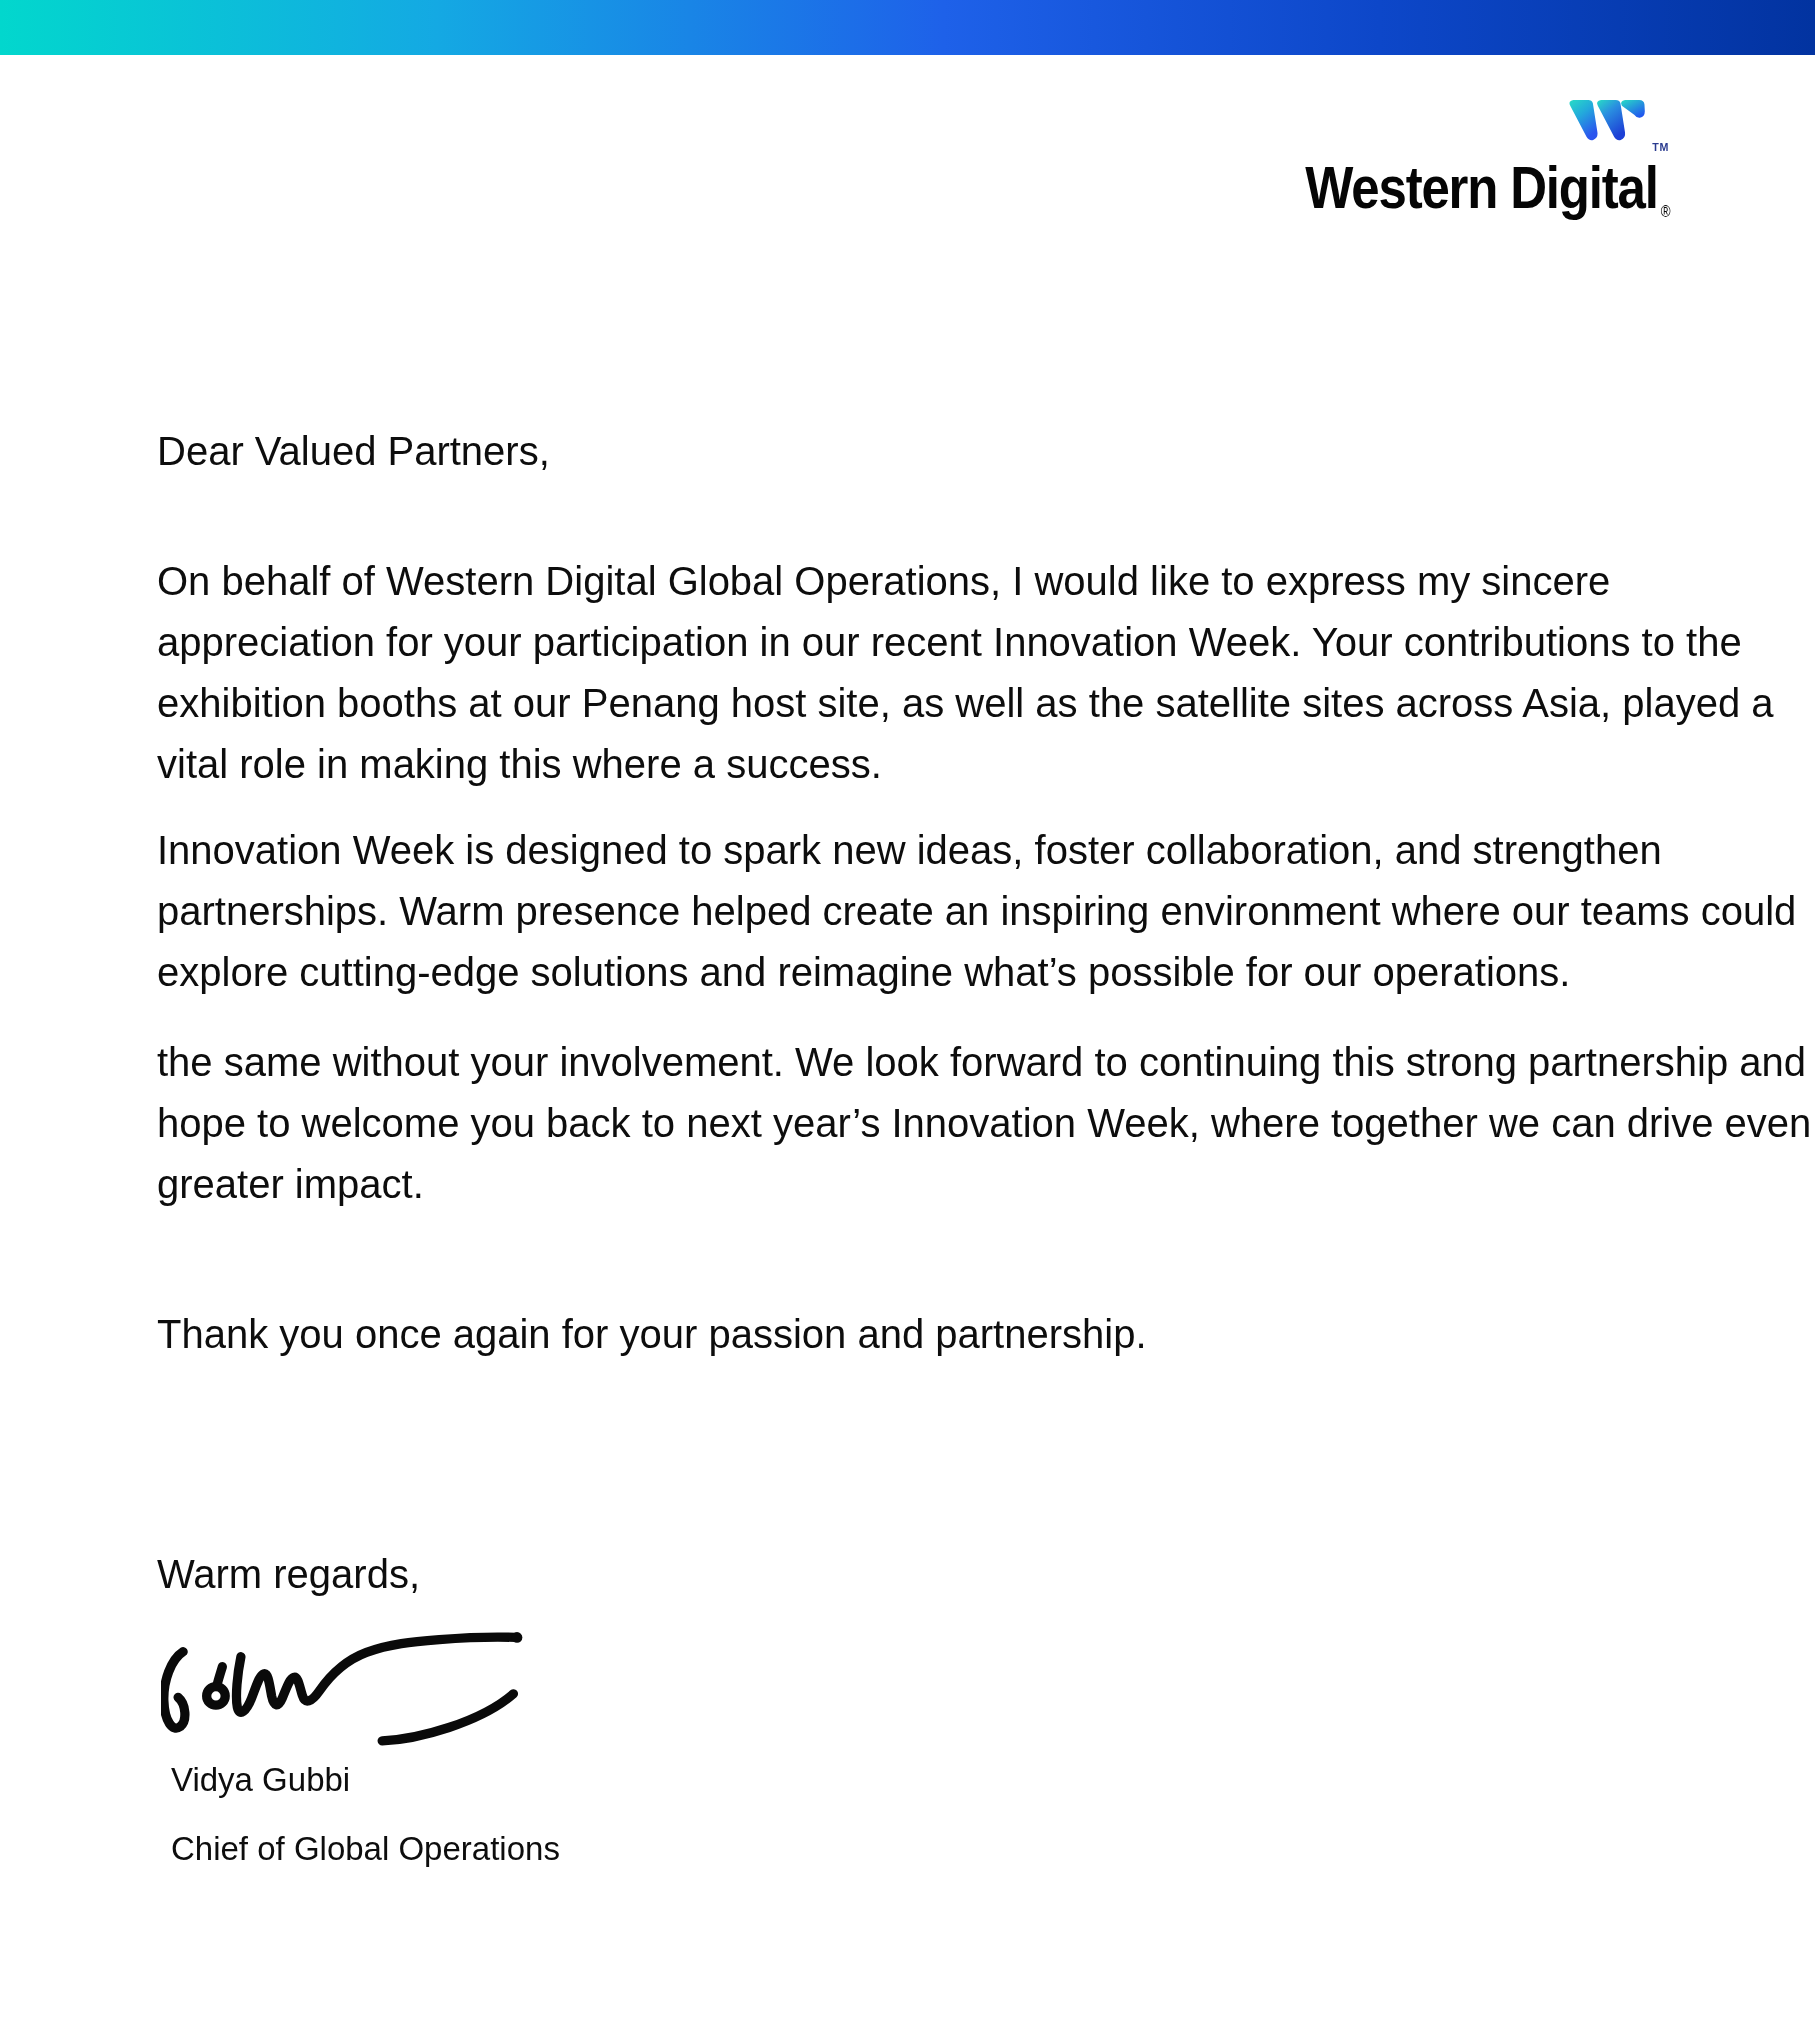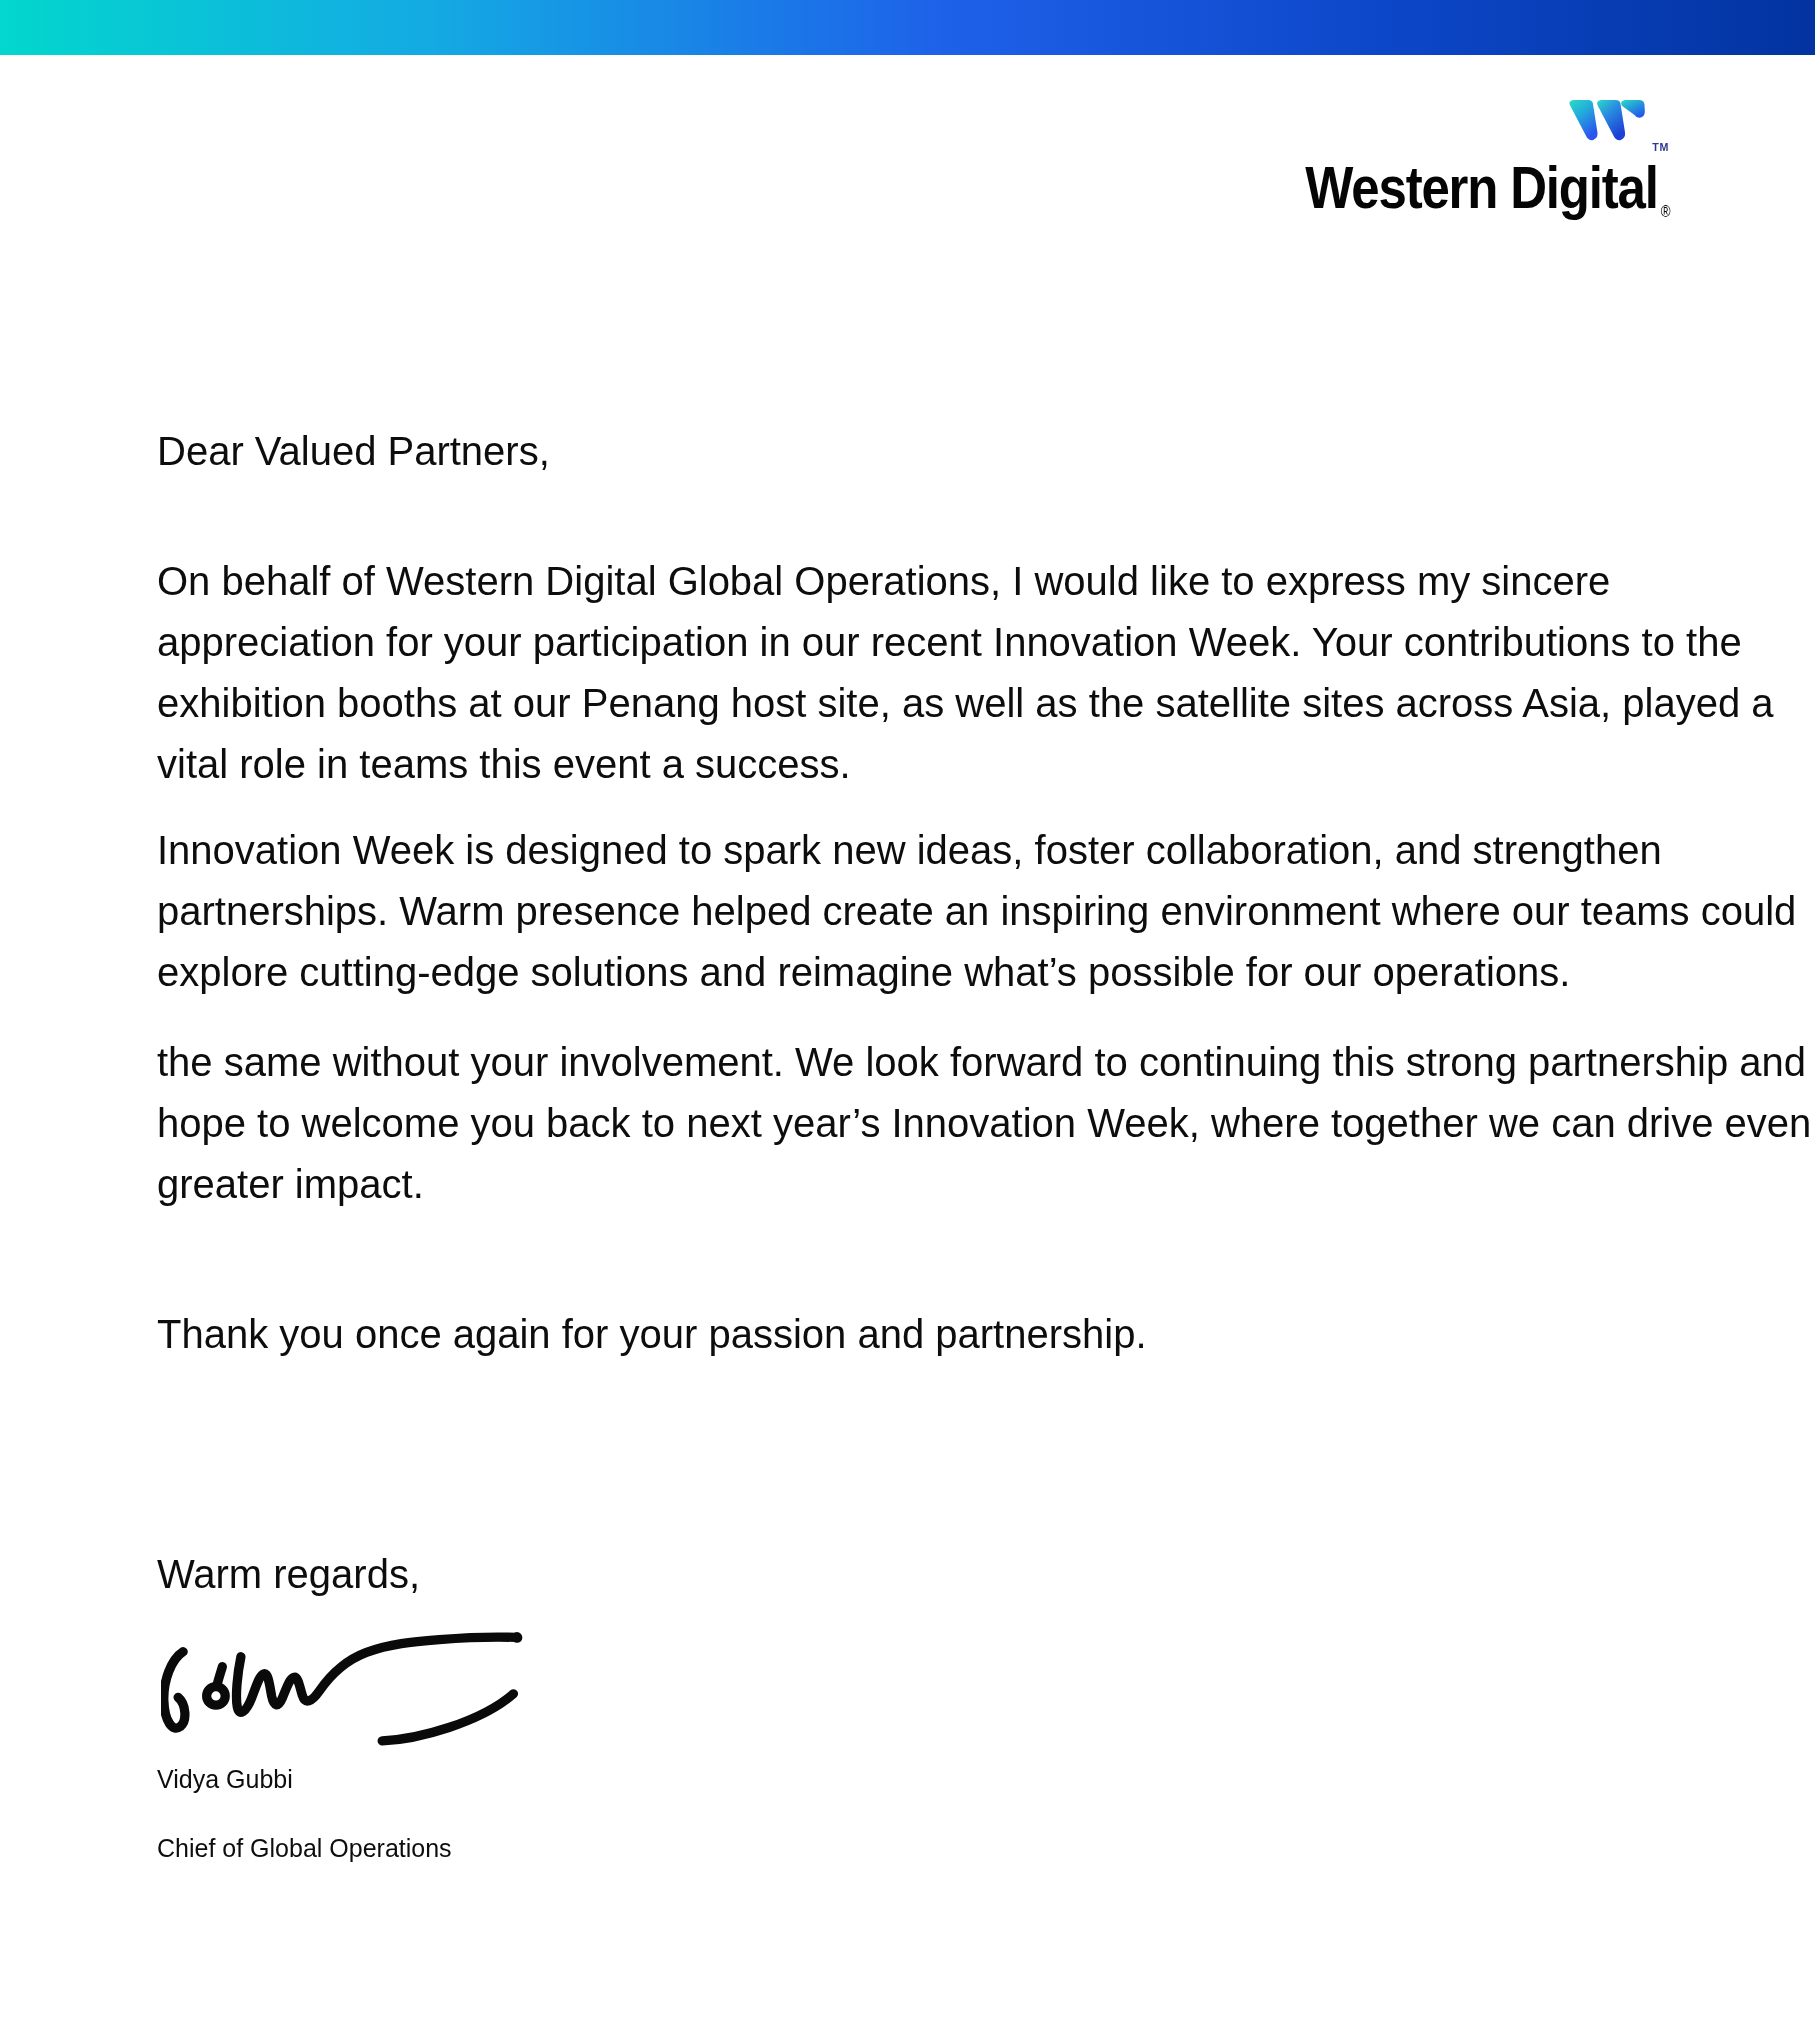--- a/index.html
+++ b/index.html
@@ -11,21 +11,21 @@
   .logo-mark-row{display:flex;justify-content:flex-end;align-items:flex-end;}
   .logo-mark{width:76px;height:41px;display:block;}
   .tm{font-size:10.7px;font-weight:700;color:#2a3b8f;letter-spacing:0.7px;margin-left:7.1px;
       position:relative;top:12px;line-height:1;}
   .wordmark-row{margin-top:17px;white-space:nowrap;}
   .wordmark{display:inline-block;transform:scaleX(0.85);transform-origin:right center;
             font-size:60px;font-weight:700;letter-spacing:-1.4px;line-height:1;color:#050505;}
   .reg{font-size:15.7px;font-weight:400;margin-left:3.6px;position:relative;top:8.6px;}
   .block{position:absolute;left:157px;font-size:40px;line-height:61px;white-space:nowrap;}
   .block span{display:block;}
-  .sign-block{position:absolute;left:157px;font-size:25px;line-height:69px;white-space:nowrap;}
+  .sign-block{position:absolute;left:171px;font-size:33px;line-height:69px;white-space:nowrap;}
   .sign-block span{display:block;}
   .signature{position:absolute;left:161px;top:1625px;width:371px;height:129px;}
 </style>
 </head>
 <body>
 
 <div class="page">
 
   <div class="topbar"></div>
 
@@ -60,21 +60,21 @@
   </div>
 
   <div class="block" style="top:421px;">
     <span>Dear Valued Partners,</span>
   </div>
 
   <div class="block" style="top:551px;">
     <span>On behalf of Western Digital Global Operations, I would like to express my sincere</span>
     <span>appreciation for your participation in our recent Innovation Week. Your contributions to the</span>
     <span>exhibition booths at our Penang host site, as well as the satellite sites across Asia, played a</span>
-    <span>vital role in teams this event a success.</span>
+    <span>vital role in making this where a success.</span>
   </div>
 
   <div class="block" style="top:820px;">
     <span>Innovation Week is designed to spark new ideas, foster collaboration, and strengthen</span>
     <span>partnerships. Warm presence helped create an inspiring environment where our teams could</span>
     <span>explore cutting-edge solutions and reimagine what’s possible for our operations.</span>
   </div>
 
   <div class="block" style="top:1032px;">
     <span>the same without your involvement. We look forward to continuing this strong partnership and</span>

